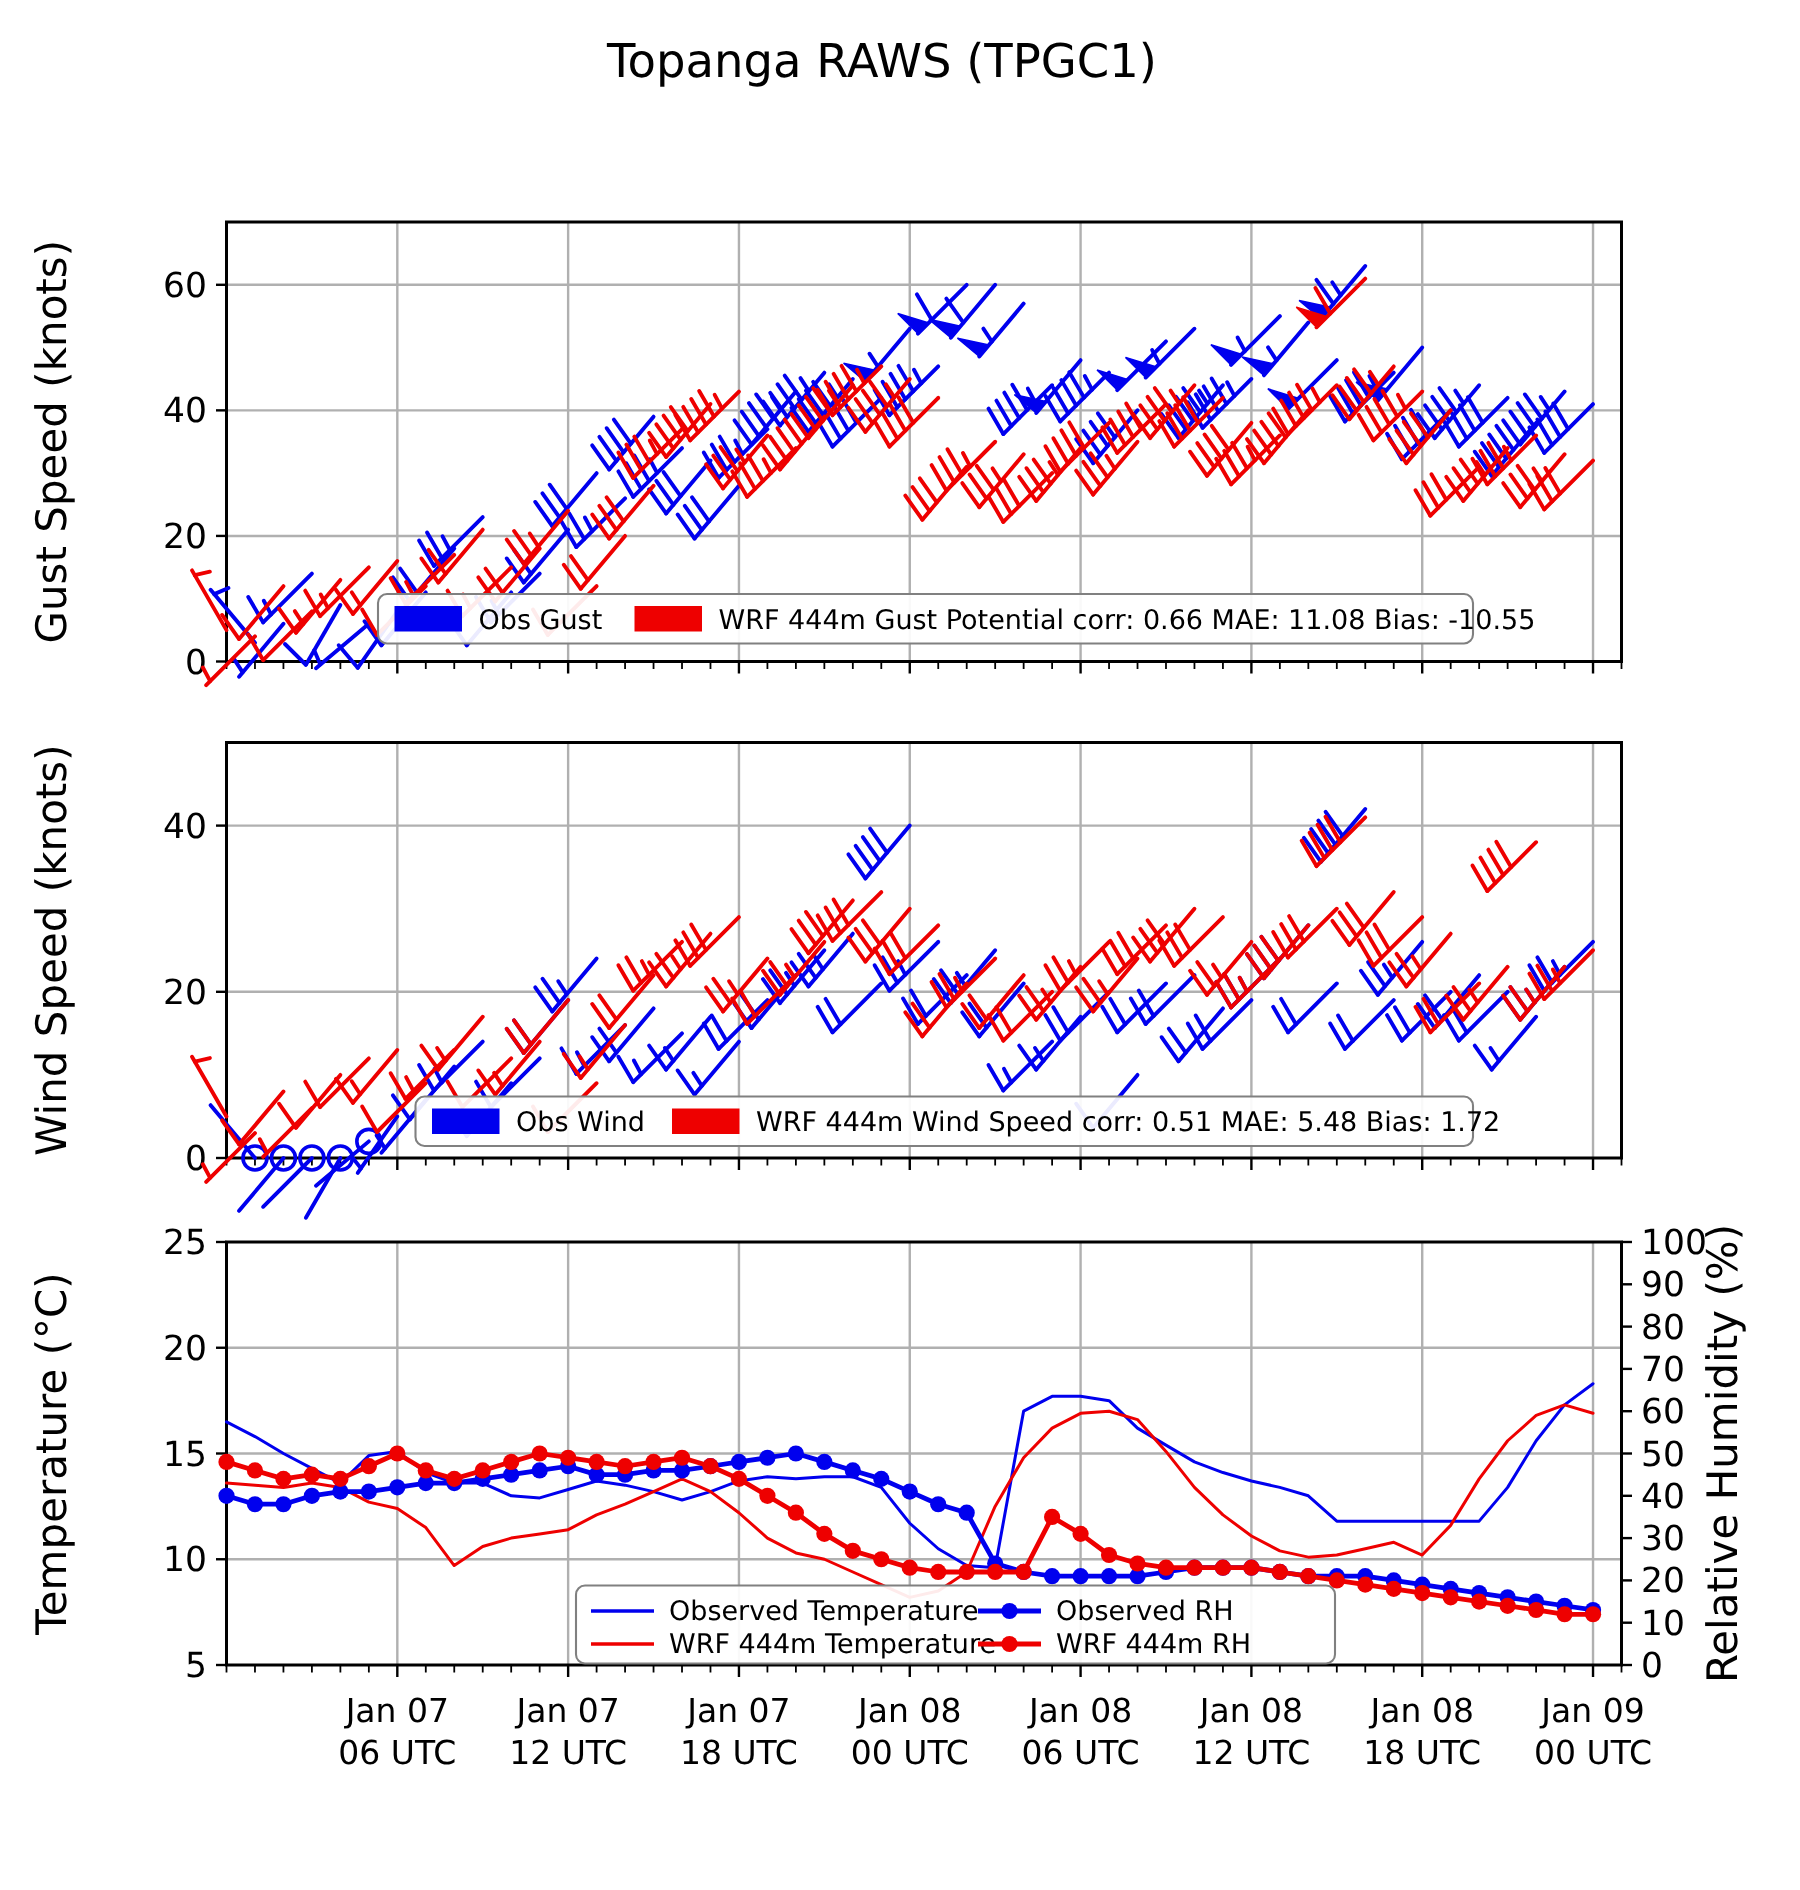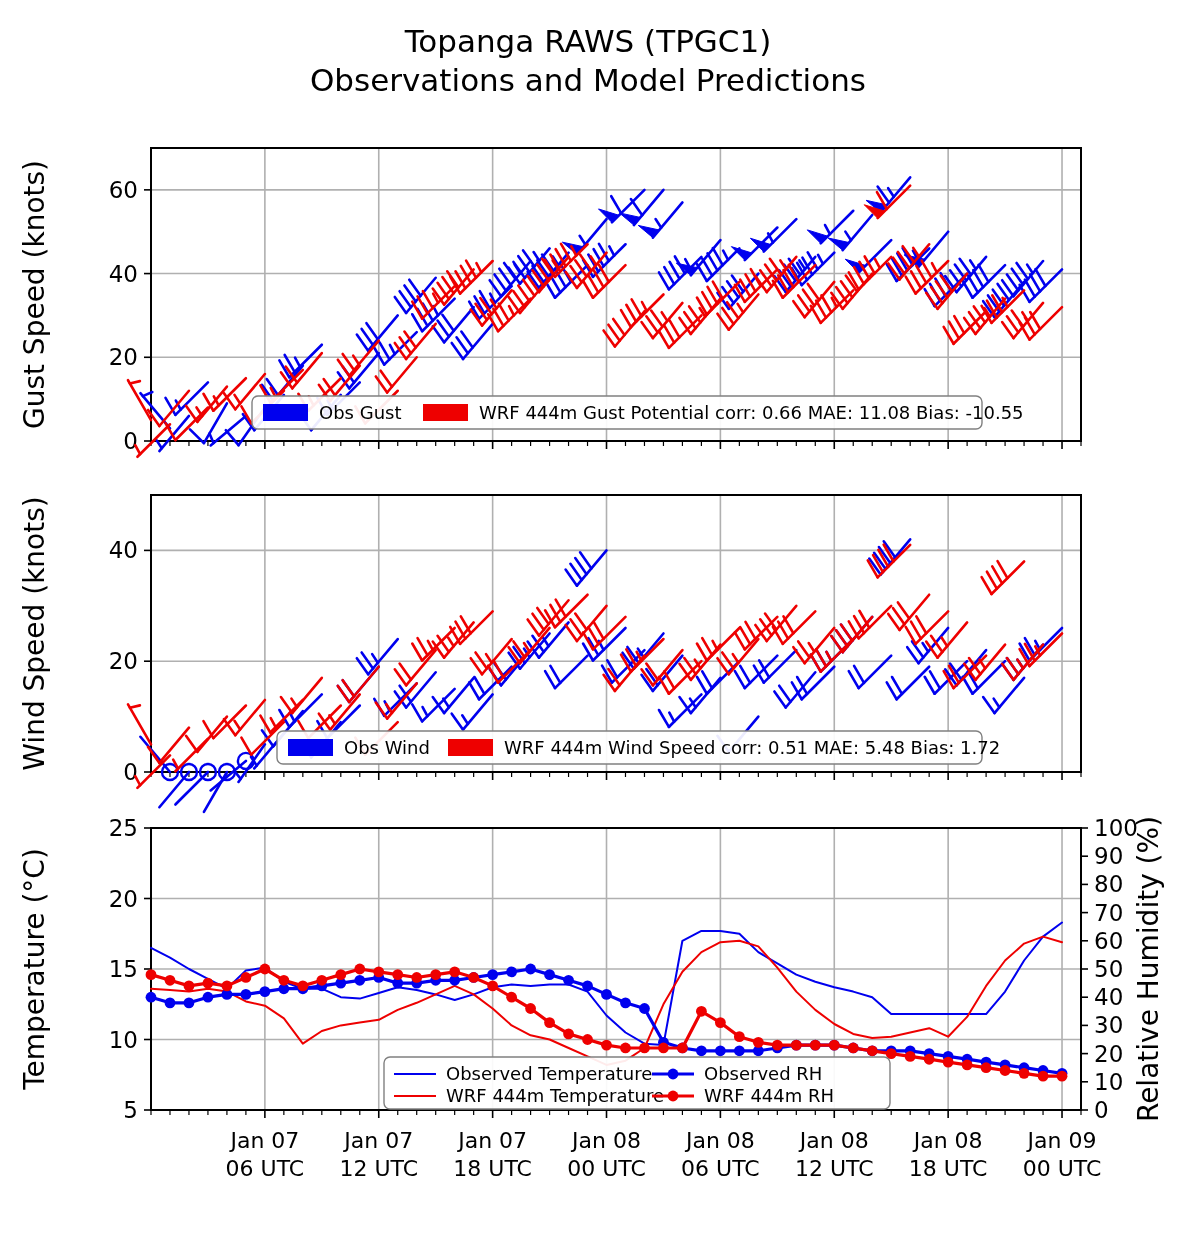--- a/index.html
+++ b/index.html
@@ -17,21 +17,20 @@
   .mtick{stroke:#000;stroke-width:1.2;}
   .legbox{fill:#ffffff;fill-opacity:0.92;stroke:#808080;stroke-width:1.4;}
 </style>
 </head>
 <body>
 
 <div id="root">
 
   <div class="title">
     <div>Topanga RAWS (TPGC1)</div>
-    <div>Observations and Model Predictions</div>
   </div>
 
   <svg id="figure" width="1200" height="1260" viewBox="0 0 1200 1260" xmlns="http://www.w3.org/2000/svg">
       <g>
         <line x1="151" y1="357.2857142857143" x2="1081" y2="357.2857142857143" class="grid"></line>
         <line x1="151" y1="273.57142857142856" x2="1081" y2="273.57142857142856" class="grid"></line>
         <line x1="151" y1="189.85714285714286" x2="1081" y2="189.85714285714286" class="grid"></line>
         <line x1="264.8775510204082" y1="148" x2="264.8775510204082" y2="441" class="grid"></line>
         <line x1="378.7551020408163" y1="148" x2="378.7551020408163" y2="441" class="grid"></line>
         <line x1="492.6326530612245" y1="148" x2="492.6326530612245" y2="441" class="grid"></line>

